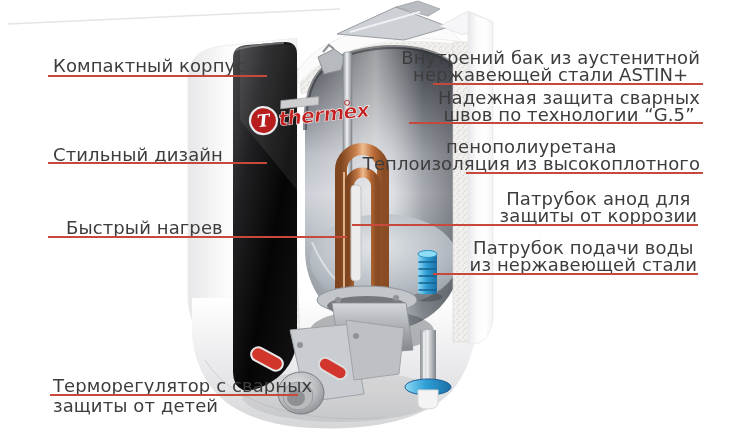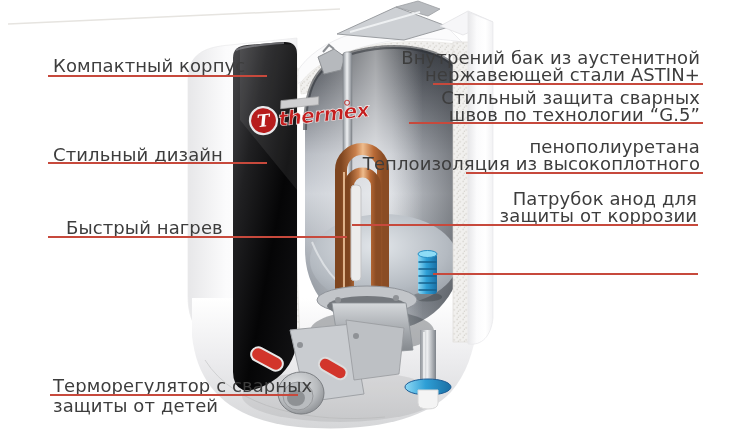--- a/index.html
+++ b/index.html
@@ -5,21 +5,21 @@
   html,body{margin:0;padding:0;background:#ffffff;}
   .stage{
     position:relative;width:754px;height:434px;background:#ffffff;
     overflow:hidden;font-family:"DejaVu Sans","Liberation Sans",sans-serif;
   }
   .heater-svg{position:absolute;left:0;top:0;width:754px;height:434px;}
   .lbl{
     position:absolute;font-size:18px;line-height:17px;color:#3d3d3d;
     white-space:nowrap;letter-spacing:0.1px;
   }
-  .lbl.right{text-align:right;}
+  .lbl.right{text-align:center;}
   .lbl span{display:block;}
   .line{position:absolute;height:2px;background:#c7493c;}
 </style>
 </head>
 <body>
 
 <div class="stage">
 
   <svg class="heater-svg" viewBox="0 0 754 434">
     <defs>
@@ -218,32 +218,36 @@
   <div class="line" style="left:50px;top:394px;width:248px"></div>
   <div class="lbl" style="left:53px;top:397px">защиты от детей</div>
 
   <div class="lbl right" style="right:54px;top:49px">
     <span>Внутрений бак из аустенитной</span>
     <span>нержавеющей стали ASTIN+</span>
   </div>
   <div class="line" style="left:433px;top:83px;width:270px"></div>
 
   <div class="lbl right" style="right:54px;top:89px">
-    <span>Стильный защита сварных</span>
+    <span>Надежная защита сварных</span>
     <span>швов по технологии “G.5”</span>
   </div>
   <div class="line" style="left:409px;top:122px;width:294px"></div>
 
   <div class="lbl right" style="right:54px;top:138px">
     <span>пенополиуретана</span>
     <span>Теплоизоляция из высокоплотного</span>
   </div>
   <div class="line" style="left:466px;top:172px;width:237px"></div>
 
   <div class="lbl right" style="right:57px;top:190px">
     <span>Патрубок анод для</span>
     <span>защиты от коррозии</span>
   </div>
   <div class="line" style="left:352px;top:224px;width:346px"></div>
 
+  <div class="lbl right" style="right:57px;top:239px">
+    <span>Патрубок подачи воды</span>
+    <span>из нержавеющей стали</span>
+  </div>
   <div class="line" style="left:433px;top:273px;width:265px"></div>
 
 </div>
 
 </body></html>

